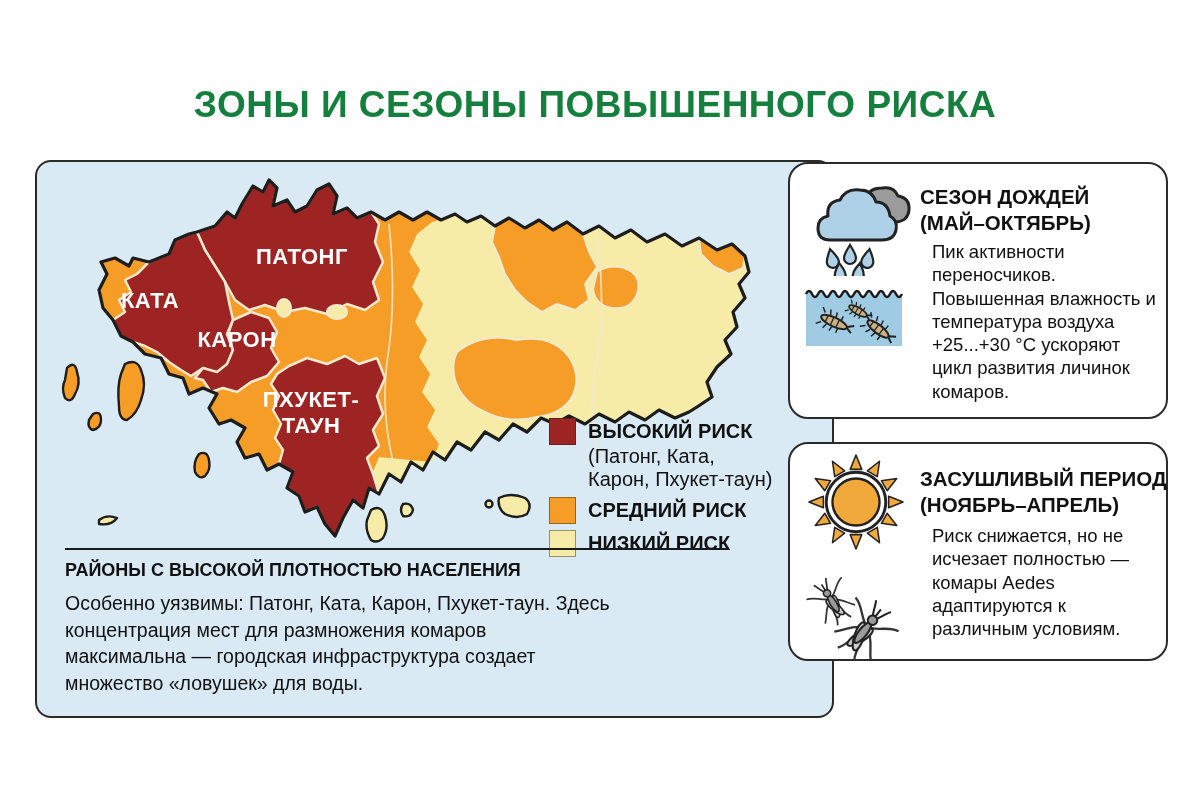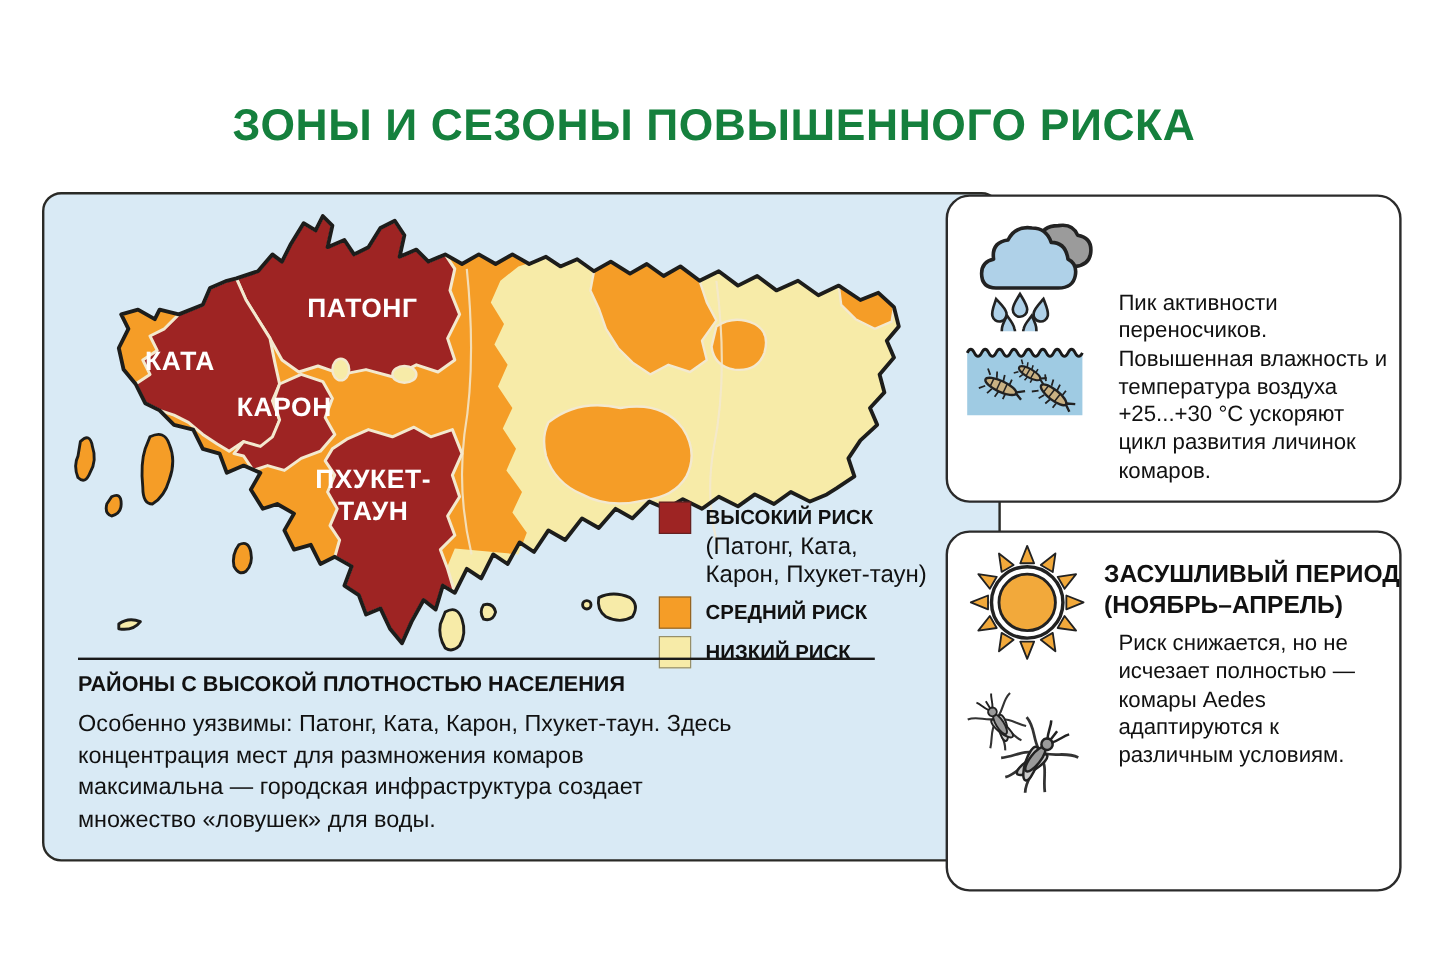--- a/index.html
+++ b/index.html
@@ -24,32 +24,32 @@
   .patch-med{fill:var(--medium-risk);stroke:var(--border-line);stroke-width:2;stroke-linejoin:round;}
   .patch-low{fill:var(--low-risk);stroke:var(--border-line);stroke-width:2;}
   .inner-line{fill:none;stroke:var(--border-line);stroke-width:1.8;opacity:.85;}
   .islet-med{fill:var(--medium-risk);stroke:var(--outline);stroke-width:2.4;stroke-linejoin:round;}
   .islet-low{fill:var(--low-risk);stroke:var(--outline);stroke-width:2.4;stroke-linejoin:round;}
   .map-label{fill:#fff;font-weight:bold;font-size:22px;letter-spacing:.5px;text-anchor:middle;}
   
   .legend{position:absolute;left:512px;top:256px;width:200px;}
   .legend-row{display:flex;gap:12px;margin-bottom:6px;}
   .swatch{width:27px;height:27px;flex:0 0 27px;box-sizing:border-box;border:1px solid rgba(30,30,30,.45);}
-  .legend-label{font-weight:bold;font-size:17px;line-height:27px;white-space:nowrap;}
+  .legend-label{font-weight:bold;font-size:20px;line-height:27px;white-space:nowrap;}
   .legend-sub{font-size:20px;line-height:1.15;white-space:nowrap;}
   
   .divider{position:absolute;left:28px;top:386px;width:664px;border-top:2.5px solid #1a1a1a;}
   .density-heading{position:absolute;left:28px;top:398px;font-size:18px;font-weight:bold;white-space:nowrap;}
   .density-body{position:absolute;left:28px;top:428px;width:545px;font-size:19.5px;line-height:1.36;}
   
   .card{
     position:absolute;background:#fff;border:2.5px solid #2b2b2b;border-radius:20px;box-sizing:border-box;
   }
   .card-rainy{left:788px;top:162px;width:380px;height:257px;}
-  .card-dry{left:788px;top:442px;width:380px;height:301px;}
+  .card-dry{left:788px;top:442px;width:380px;height:219px;}
   .card-heading{position:absolute;left:130px;top:20px;font-size:20.5px;font-weight:bold;line-height:1.25;white-space:nowrap;}
   .card-body{position:absolute;left:142px;top:76px;width:232px;font-size:18.5px;line-height:1.26;}
   .card-dry .card-heading{top:22px;}
   .card-dry .card-body{top:80px;width:226px;}
   .icon{position:absolute;}
 </style>
 </head>
 <body>
 
 <div class="title">ЗОНЫ И СЕЗОНЫ ПОВЫШЕННОГО РИСКА</div>
@@ -148,20 +148,24 @@
       <path d="M-8,-4 L-8,4 M-2,-4.5 L-2,4.5 M4,-4 L4,4" stroke="#222" stroke-width="1.6" fill="none"></path>
       <path d="M14,-1 L20,-5 M14,0 L20,3" stroke="#222" stroke-width="2.4" fill="none"></path>
     </g>
     <g transform="translate(74,47) rotate(38)">
       <path d="M-12,-5 L-16,-9 M-6,-5 L-8,-10 M0,-5 L-1,-10 M6,-4.5 L6,-9 M-12,5 L-16,9 M-6,5 L-8,10 M0,5 L-1,10 M6,4.5 L6,9" stroke="#222" stroke-width="1.5"></path>
       <ellipse cx="0" cy="0" rx="13" ry="4.3" fill="var(--larva)" stroke="#222" stroke-width="2"></ellipse>
       <path d="M-8,-4 L-8,4 M-2,-4.5 L-2,4.5 M4,-4 L4,4" stroke="#222" stroke-width="1.3" fill="none"></path>
       <path d="M13,-1 L19,-5 M13,0 L19,3" stroke="#222" stroke-width="2" fill="none"></path>
     </g>
   </svg>
+  <div class="card-heading">
+    <div>СЕЗОН ДОЖДЕЙ</div>
+    <div>(МАЙ–ОКТЯБРЬ)</div>
+  </div>
   <div class="card-body">Пик активности переносчиков. Повышенная влажность и температура воздуха +25...+30 °C ускоряют цикл развития личинок комаров.</div>
 </div>
 
 <div class="card card-dry">
   <svg class="icon" style="left:18px;top:10px;" width="96" height="96" viewBox="0 0 100 100">
     <g fill="var(--sun)" stroke="#222" stroke-width="1.6" stroke-linejoin="round">
       <polygon points="50,1 44,16 56,16"></polygon>
       <polygon points="50,1 44,16 56,16" transform="rotate(30 50 50)"></polygon>
       <polygon points="50,1 44,16 56,16" transform="rotate(60 50 50)"></polygon>
       <polygon points="50,1 44,16 56,16" transform="rotate(90 50 50)"></polygon>

